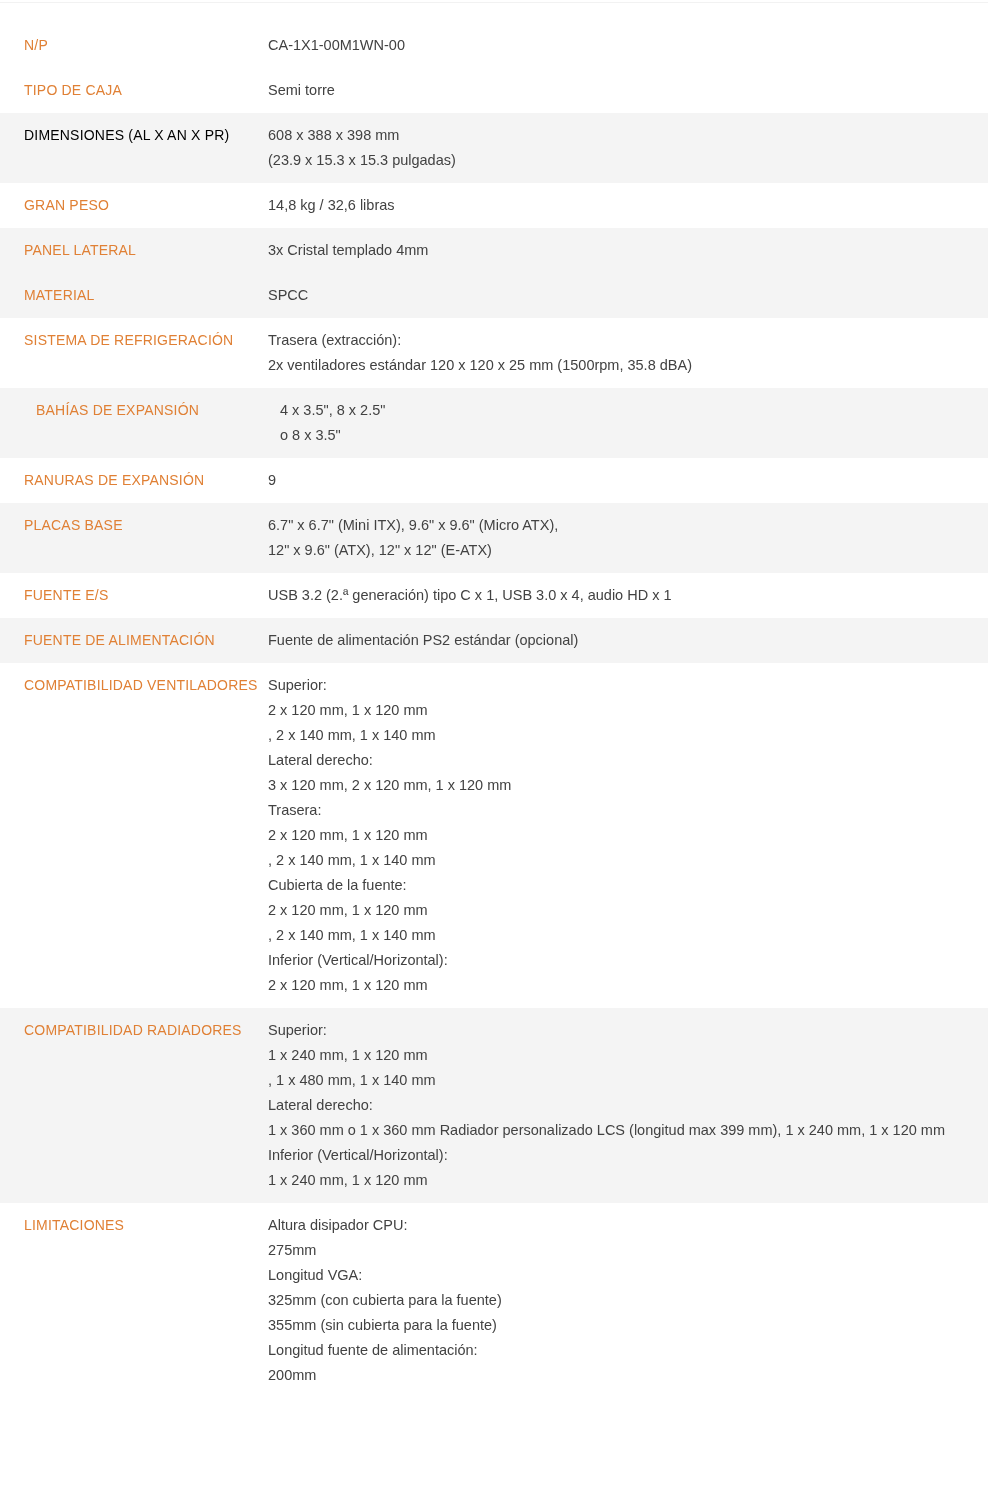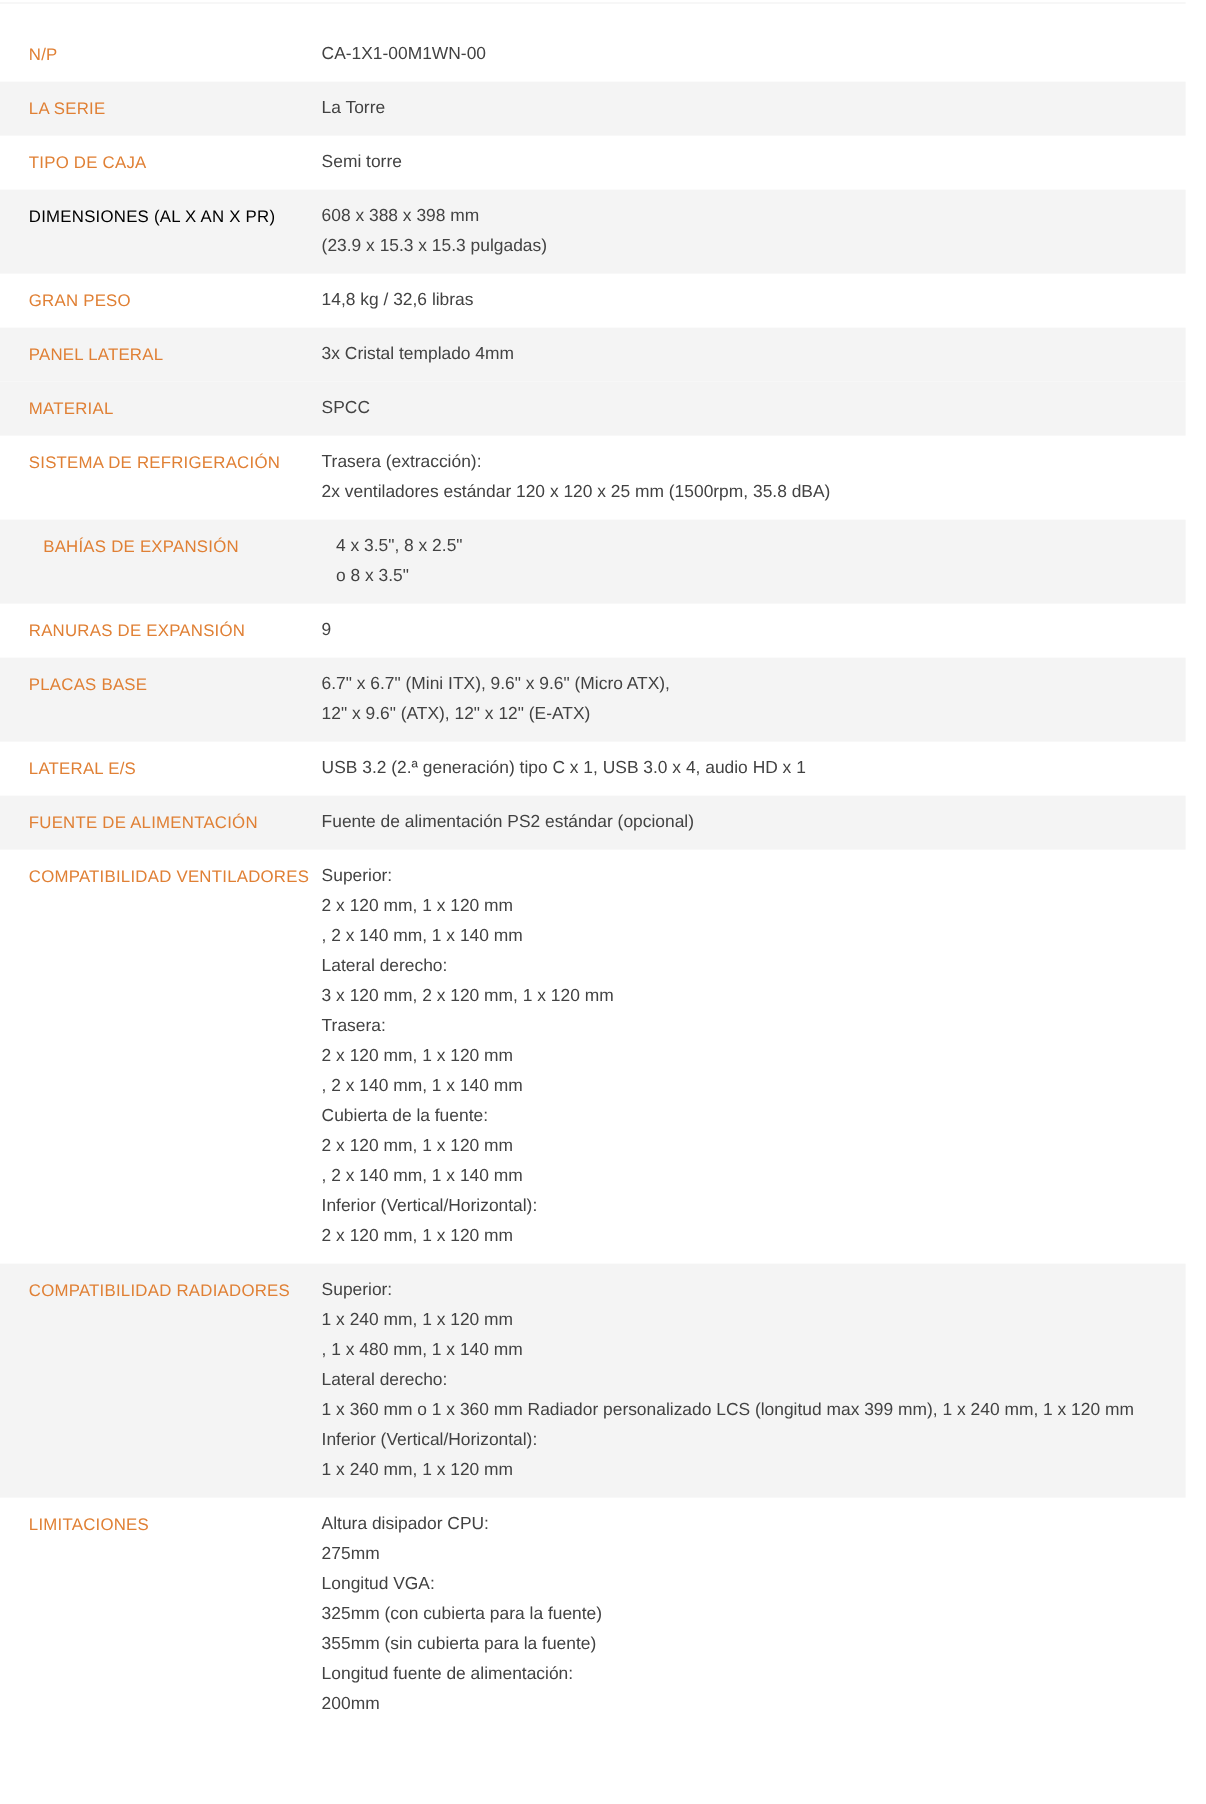--- a/index.html
+++ b/index.html
@@ -56,26 +56,20 @@
 
 <main class="page">
   <section class="spec-table" id="spec-table" style="border-top-color: rgb(242, 242, 242);">
   <div class="spec-row">
     <div class="spec-label" style="color: rgb(224, 128, 53);">N/P</div>
     <div class="spec-value" style="color: rgb(66, 66, 66);">
           <div class="value-line">CA-1X1-00M1WN-00</div>
         </div>
   </div>
 
-  <div class="spec-row alt" style="background: rgb(244, 244, 244);">
-    <div class="spec-label" style="color: rgb(224, 128, 53);">LA SERIE</div>
-    <div class="spec-value" style="color: rgb(66, 66, 66);">
-          <div class="value-line">La Torre</div>
-        </div>
-  </div>
 
   <div class="spec-row">
     <div class="spec-label" style="color: rgb(224, 128, 53);">TIPO DE CAJA</div>
     <div class="spec-value" style="color: rgb(66, 66, 66);">
           <div class="value-line">Semi torre</div>
         </div>
   </div>
 
   <div class="spec-row alt" style="background: rgb(244, 244, 244);">
     <div class="spec-label" style="color: #000000;">DIMENSIONES (AL X AN X PR)</div>
@@ -132,21 +126,21 @@
 
   <div class="spec-row alt" style="background: rgb(244, 244, 244);">
     <div class="spec-label" style="color: rgb(224, 128, 53);">PLACAS BASE</div>
     <div class="spec-value" style="color: rgb(66, 66, 66);">
           <div class="value-line">6.7" x 6.7" (Mini ITX), 9.6" x 9.6" (Micro ATX),</div>
           <div class="value-line">12" x 9.6" (ATX), 12" x 12" (E-ATX)</div>
         </div>
   </div>
 
   <div class="spec-row">
-    <div class="spec-label" style="color: rgb(224, 128, 53);">LATERAL E/S</div>
+    <div class="spec-label" style="color: rgb(224, 128, 53);">FUENTE E/S</div>
     <div class="spec-value" style="color: rgb(66, 66, 66);">
           <div class="value-line">USB 3.2 (2.ª generación) tipo C x 1, USB 3.0 x 4, audio HD x 1</div>
         </div>
   </div>
 
   <div class="spec-row alt" style="background: rgb(244, 244, 244);">
     <div class="spec-label" style="color: rgb(224, 128, 53);">FUENTE DE ALIMENTACIÓN</div>
     <div class="spec-value" style="color: rgb(66, 66, 66);">
           <div class="value-line">Fuente de alimentación PS2 estándar (opcional)</div>
         </div>

